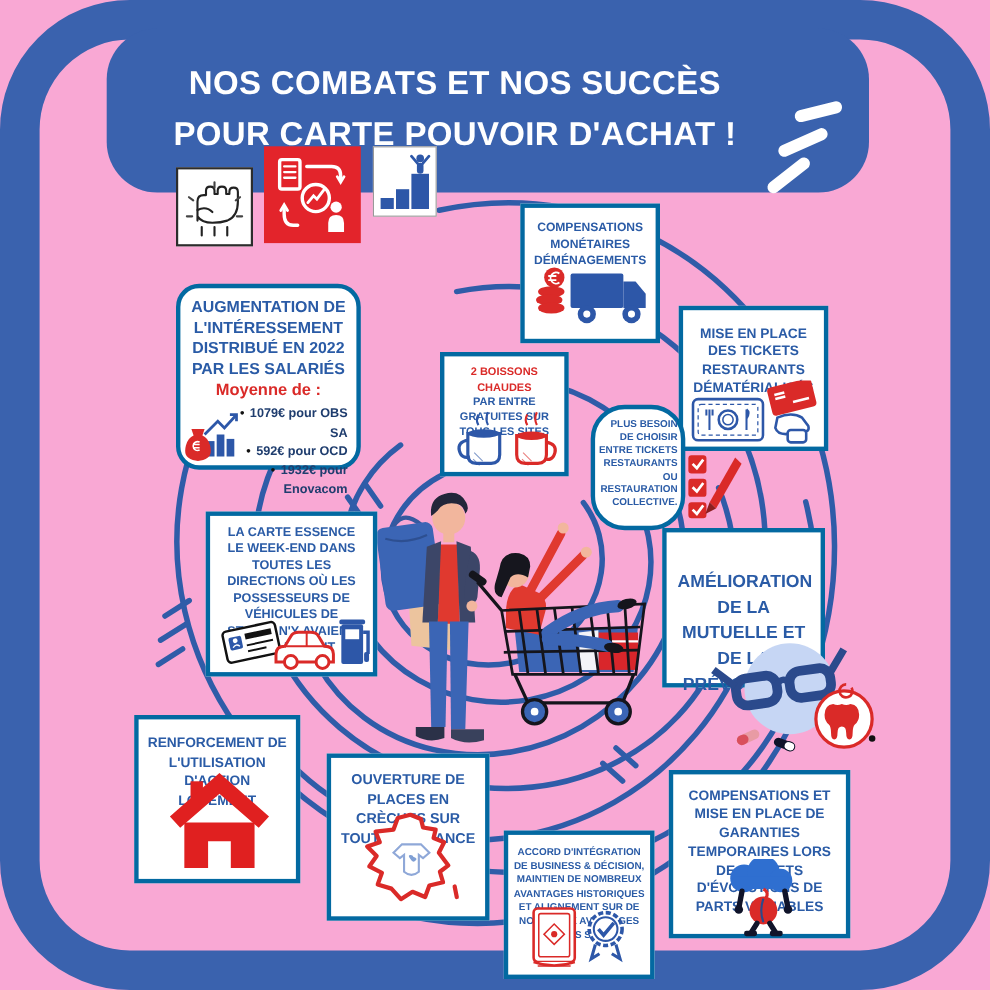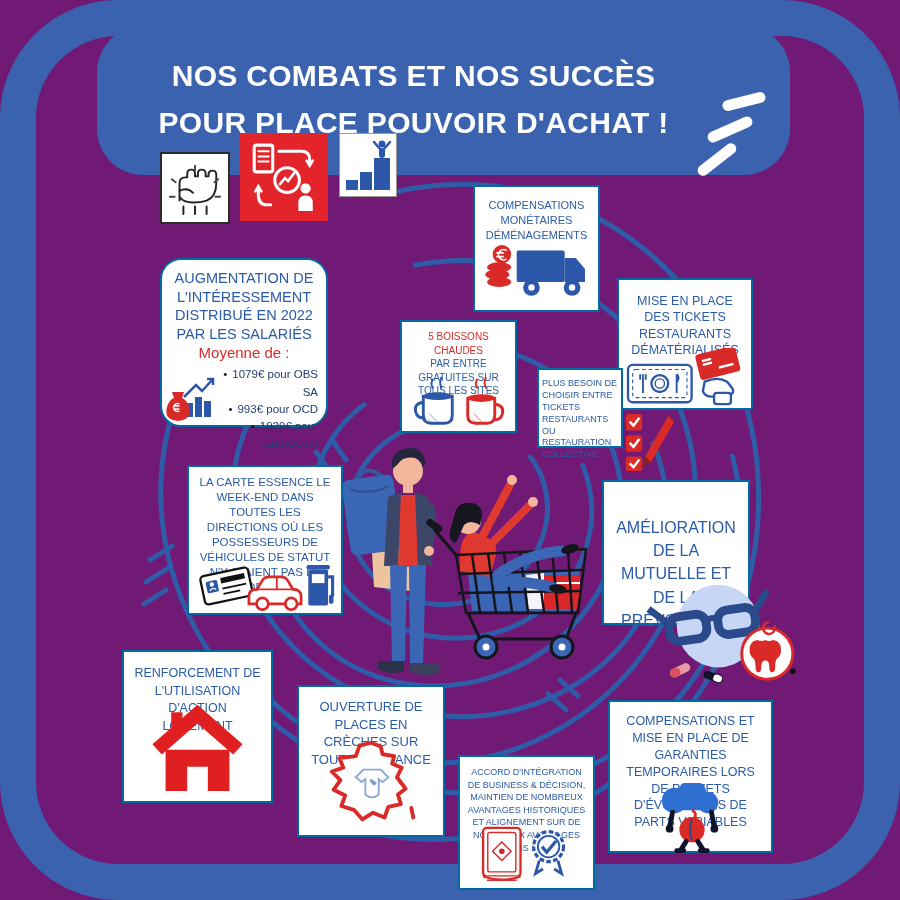--- a/index.html
+++ b/index.html
@@ -1,28 +1,28 @@
 <!DOCTYPE html>
 <html><head>
 <meta charset="utf-8">
 <style>
   html,body{margin:0;padding:0;background:#fff;}
-  .stage{position:relative;width:900px;height:900px;background:#701a75;overflow:hidden;
+  .stage{position:relative;width:900px;height:900px;background:#f9a8d4;overflow:hidden;
          font-family:"Liberation Sans",sans-serif;}
   .frame{position:absolute;inset:0;border:36px solid #3a62ae;border-radius:118px;z-index:5;}
   .spiral{position:absolute;left:0;top:0;z-index:1;}
   .illu{position:absolute;left:330px;top:425px;z-index:4;}
   .banner{position:absolute;left:97px;top:26px;width:693px;height:149px;background:#3a62ae;
           border-radius:46px;z-index:6;}
   .banner-text{position:absolute;left:0;right:60px;top:26px;text-align:center;color:#fff;
           font-weight:bold;font-size:30px;line-height:47px;letter-spacing:.3px;}
   .em{position:absolute;background:#fff;border-radius:8px;z-index:7;}
   .isq{position:absolute;background:#fff;border:2px solid #2c2c2c;display:flex;align-items:center;
        justify-content:center;z-index:7;}
-  .box{position:absolute;background:#fff;border:2px solid #0369a1;color:#2a5ba6;font-weight:normal;
+  .box{position:absolute;background:#fff;border:4px solid #0369a1;color:#2a5ba6;font-weight:bold;
        text-align:center;z-index:6;box-sizing:border-box;}
   .box .ttl{display:block;}
   .red{color:#da2a28;}
   .bullets{margin:4px 0 0 0;padding:0 0 0 40px;list-style:none;text-align:right;
            font-size:11.5px;color:#1f3d6e;line-height:1.5;}
   .bullets li::before{content:"•";margin-right:5px;color:#111;}
   .bicon{position:absolute;z-index:7;pointer-events:none;}
 </style>
 </head>
 <body>
@@ -42,21 +42,21 @@
       <path d="M332 440 l14 20 M316 452 l14 20"></path>
       <path d="M560 680 l18 16 M548 694 l18 16"></path>
     </g>
   </svg>
 
   <div class="frame"></div>
 
   <div class="banner">
     <div class="banner-text">
       <span class="ttl" style="display:block">NOS COMBATS ET NOS SUCCÈS</span>
-      <span class="ttl" style="display:block">POUR PLACE POUVOIR D'ACHAT !</span>
+      <span class="ttl" style="display:block">POUR CARTE POUVOIR D'ACHAT !</span>
     </div>
   </div>
   <div class="em" style="left:722px;top:96px;width:44px;height:11px;transform:rotate(-14deg);"></div>
   <div class="em" style="left:706px;top:124px;width:48px;height:11px;transform:rotate(-24deg);"></div>
   <div class="em" style="left:694px;top:154px;width:46px;height:11px;transform:rotate(-38deg);"></div>
 
   <div class="isq" style="left:160px;top:152px;width:66px;height:68px;">
     <svg width="58" height="60" viewBox="0 0 60 62">
       <g stroke="#222" stroke-width="2" fill="#fff" stroke-linecap="round" stroke-linejoin="round">
         <path d="M14 44 V26 q0 -6 6 -6 h2 v-4 q0 -4 4 -4 t4 4 v3 h3 v-3 q0 -4 4 -4 t4 4 v3 h3 v-2 q0 -4 4 -4 t4 4 v9 q0 14 -10 18 q-6 2 -14 2 q-10 0 -14 -6 z"></path>
@@ -195,58 +195,58 @@
         <rect x="94" y="48" width="18" height="12" rx="3"></rect>
       </g>
     </svg>
   </div>
 
   <div class="box" style="left:160px;top:258px;width:168px;height:169px;font-size:14.5px;line-height:1.28;padding:9px 8px 0;border-radius:21px;">
     <span class="ttl">AUGMENTATION DE L'INTÉRESSEMENT DISTRIBUÉ EN 2022 PAR LES SALARIÉS</span>
     <span class="ttl red" style="margin-top:0;font-size:15px;">Moyenne de :</span>
     <ul class="bullets">
       <li>1079€ pour OBS SA</li>
-      <li>993€ pour OCD</li>
-      <li>1929€ pour Enovacom</li>
+      <li>592€ pour OCD</li>
+      <li>1932€ pour Enovacom</li>
     </ul>
     <svg style="position:absolute;left:4px;bottom:4px;" width="54" height="48" viewBox="0 0 54 48">
       <g fill="#2d57a8">
         <rect x="20" y="30" width="7" height="14"></rect>
           <rect x="29" y="24" width="7" height="20"></rect>
           <rect x="38" y="28" width="7" height="16"></rect>
       </g>
       <path d="M18 24 L30 12 L36 18 L47 6" stroke="#2d57a8" stroke-width="2.5" fill="none"></path>
       <path d="M41 6 h6 v6" stroke="#2d57a8" stroke-width="2.5" fill="none"></path>
       <path d="M8 25 l-2 -6 h12 l-2 6 q5 2 7 9 q2 8 -2 11 q-4 3 -9 3 t-9 -3 q-4 -3 -2 -11 q2 -7 7 -9 z" fill="#da2a28"></path>
       <path d="M13.5 31 a4 4 0 1 0 0 7 M7.5 33 h6 M7.5 36 h6" stroke="#fff" stroke-width="1.4" fill="none"></path>
     </svg>
   </div>
 
   <div class="box" style="left:400px;top:320px;width:117px;height:113px;font-size:10px;line-height:1.35;padding:8px 2px 0;">
-    <span class="ttl red">5 BOISSONS CHAUDES</span>
+    <span class="ttl red">2 BOISSONS CHAUDES</span>
     <span class="ttl">PAR ENTRE GRATUITES SUR TOUS LES SITES</span>
     <svg style="position:absolute;left:6px;bottom:2px;" width="104" height="56" viewBox="0 0 104 58">
       <path d="M24 6 q-3 5 0 10 M33 4 q-3 6 0 12" stroke="#2d57a8" stroke-width="2" fill="none"></path>
       <path d="M70 6 q-3 5 0 10 M79 4 q-3 6 0 12" stroke="#da2a28" stroke-width="2" fill="none"></path>
       <g stroke="#2d57a8" fill="#fff" stroke-width="3">
         <path d="M14 24 h30 v20 q0 8 -8 8 h-14 q-8 0 -8 -8 z"></path>
         <path d="M14 30 q-10 2 -8 10 t10 6" fill="none"></path>
       </g>
       <ellipse cx="29" cy="24" rx="15" ry="4" fill="#2d57a8"></ellipse>
       <path d="M20 42 l8 8 M19 48 l6 6" stroke="#2d57a8" stroke-width="1" opacity=".6"></path>
       <g stroke="#da2a28" fill="#fff" stroke-width="3">
         <path d="M60 26 h28 v18 q0 8 -8 8 h-12 q-8 0 -8 -8 z"></path>
         <path d="M88 32 q10 2 8 10 t-10 6" fill="none"></path>
       </g>
       <ellipse cx="74" cy="26" rx="14" ry="4" fill="#da2a28"></ellipse>
       <path d="M66 42 l8 8 M65 48 l6 6" stroke="#da2a28" stroke-width="1" opacity=".6"></path>
     </svg>
   </div>
 
-  <div class="box" style="left:537px;top:368px;width:86px;height:80px;font-size:9px;line-height:1.32;padding:8px 3px;text-align:left;">
+  <div class="box" style="left:537px;top:368px;width:86px;height:114px;font-size:9px;line-height:1.32;padding:8px 3px;text-align:right;border-radius:31px;">
     <span class="ttl">PLUS BESOIN DE CHOISIR ENTRE TICKETS RESTAURANTS OU RESTAURATION COLLECTIVE.</span>
   </div>
   <svg class="bicon" style="left:623px;top:412px;" width="52" height="60" viewBox="0 0 52 62">
     <g fill="#da2a28">
       <rect x="2" y="2" width="17" height="17" rx="3"></rect>
       <rect x="2" y="24" width="17" height="17" rx="3"></rect>
       <rect x="2" y="46" width="17" height="15" rx="3"></rect>
       <polygon points="46,4 52,10 28,52 22,46"></polygon>
     </g>
     <polygon points="22,46 28,52 18,57" fill="#8c1f1f"></polygon>

